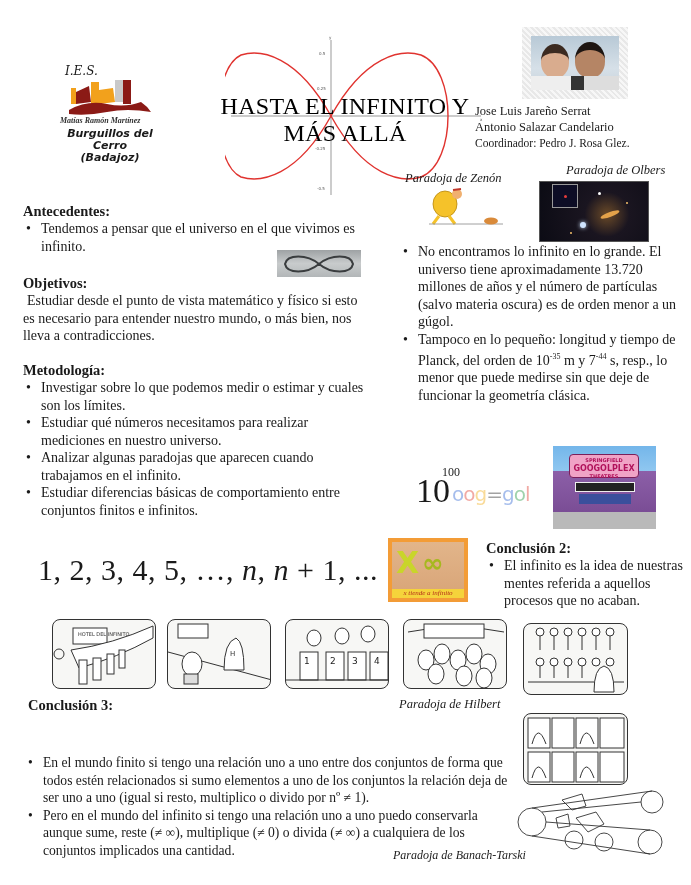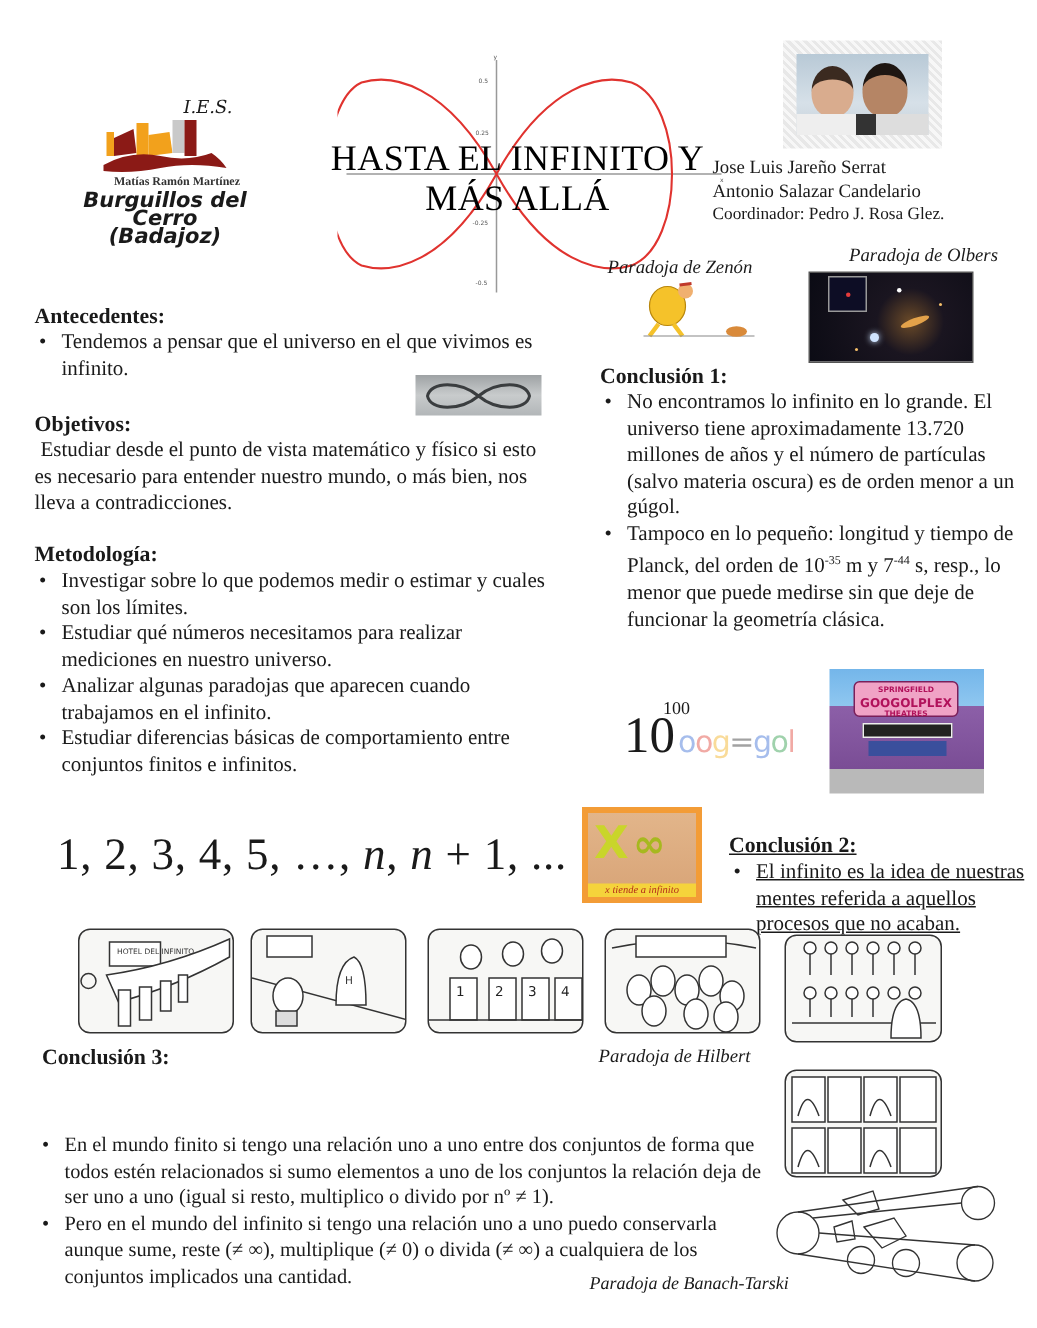--- a/index.html
+++ b/index.html
@@ -1,23 +1,23 @@
 <!DOCTYPE html>
 <html><head>
 <meta charset="utf-8">
 <style>
   * { box-sizing: border-box; margin: 0; padding: 0; }
   html, body { width: 691px; height: 885px; background: #ffffff; overflow: hidden; }
   body { position: relative; font-family: "Liberation Serif", "DejaVu Serif", serif; color: #1a1a1a; }
   .abs { position: absolute; }
 
   
-  .logo-ies { font-family: "DejaVu Serif", serif; font-style: italic; font-size: 12px; text-align: right; width: 90px; }
-  .logo-name { font-family: "Liberation Serif", serif; font-weight: bold; font-size: 8px; text-align: right; width: 100px; color: #333; }
-  .logo-town { font-family: "DejaVu Sans", sans-serif; font-style: italic; font-weight: bold; font-size: 14px; text-align: center; width: 110px; line-height: 12px; }
+  .logo-ies { font-family: "DejaVu Serif", serif; font-style: italic; font-size: 12px; text-align: left; width: 90px; }
+  .logo-name { font-family: "Liberation Serif", serif; font-style: italic; font-weight: bold; font-size: 8px; text-align: left; width: 100px; color: #333; }
+  .logo-town { font-family: "DejaVu Sans", sans-serif; font-style: italic; font-weight: bold; font-size: 11px; text-align: center; width: 110px; line-height: 12px; }
 
   
   .title { font-family: "Liberation Serif", serif; font-size: 24px; letter-spacing: 0.3px; text-align: center; line-height: 27px; color: #000000; }
 
   .authors { font-size: 12.5px; line-height: 16px; }
   .authors .coord { font-size: 11.5px; }
 
   .caption { font-style: italic; font-size: 12.5px; }
 
   .section-h { font-weight: bold; font-size: 14.5px; font-family: "Liberation Serif", serif; }
@@ -128,21 +128,20 @@
   <div class="section-h">Metodología:</div>
   <ul class="bullets">
     <li>Investigar sobre lo que podemos medir o estimar y cuales son los límites.</li>
     <li>Estudiar qué números necesitamos para realizar mediciones en nuestro universo.</li>
     <li>Analizar algunas paradojas que aparecen cuando trabajamos en el infinito.</li>
     <li>Estudiar diferencias básicas de comportamiento entre conjuntos finitos e infinitos.</li>
   </ul>
 </div>
 
 <div class="abs" style="left:400px;top:243px;width:285px;">
-  <div class="section-h">Conclusión 1:</div>
   <ul class="bullets">
     <li>No encontramos lo infinito en lo grande. El universo tiene aproximadamente 13.720 millones de años y el número de partículas (salvo materia oscura) es de orden menor a un gúgol.</li>
     <li><span>Tampoco en lo pequeño: longitud y tiempo de Planck, del orden de 10</span><sup>-35</sup><span> m y 7</span><sup>-44</sup><span> s, resp., lo menor que puede medirse sin que deje de funcionar la geometría clásica.</span></li>
   </ul>
 </div>
 
 <div class="abs" style="left:414px;top:468px;width:105px;height:45px;">
   <div class="abs" style="left:28px;top:-3px;font-size:12px;">100</div>
   <div class="abs" style="left:2px;top:6px;font-size:34px;line-height:34px;">10</div>
   <div class="abs" style="left:38px;top:14px;font-family:'DejaVu Sans',sans-serif;font-size:20px;opacity:0.45;letter-spacing:-1px;">
@@ -165,21 +164,21 @@
 </div>
 
 <div class="abs img-box" style="left:388px;top:538px;width:80px;height:64px;background:#f39c36;padding:4px;">
   <div style="width:100%;height:100%;background:linear-gradient(180deg,#e2b58a,#d8a477);position:relative;">
     <div class="abs" style="left:4px;top:6px;font-family:'DejaVu Sans',sans-serif;font-weight:bold;font-size:30px;color:#c9d52a;line-height:30px;">X</div>
     <div class="abs" style="left:30px;top:6px;font-family:'DejaVu Sans',sans-serif;font-weight:bold;font-size:26px;color:#a7b81f;line-height:30px;">∞</div>
     <div class="abs" style="left:0;bottom:0;width:100%;background:#f5d33b;color:#b4301a;font-size:7px;text-align:center;font-style:italic;line-height:9px;">x tiende a infinito</div>
   </div>
 </div>
 
-<div class="abs" style="left:486px;top:556px;width:200px;text-decoration:underline;">
+<div class="abs" style="left:486px;top:540px;width:200px;">
   <div class="section-h">Conclusión 2:</div>
   <ul class="bullets">
     <li>El infinito es la idea de nuestras mentes referida a aquellos procesos que no acaban.</li>
   </ul>
 </div>
 
 <div class="abs panel" style="left:52px;top:619px;width:104px;height:70px;">
   <svg width="104" height="70" viewBox="0 0 104 70">
     <rect x="20" y="8" width="34" height="16" fill="#fff" stroke="#333" stroke-width="1"></rect>
     <text x="25" y="16" font-size="5" font-family="DejaVu Sans, sans-serif" fill="#333">HOTEL DEL INFINITO</text>

